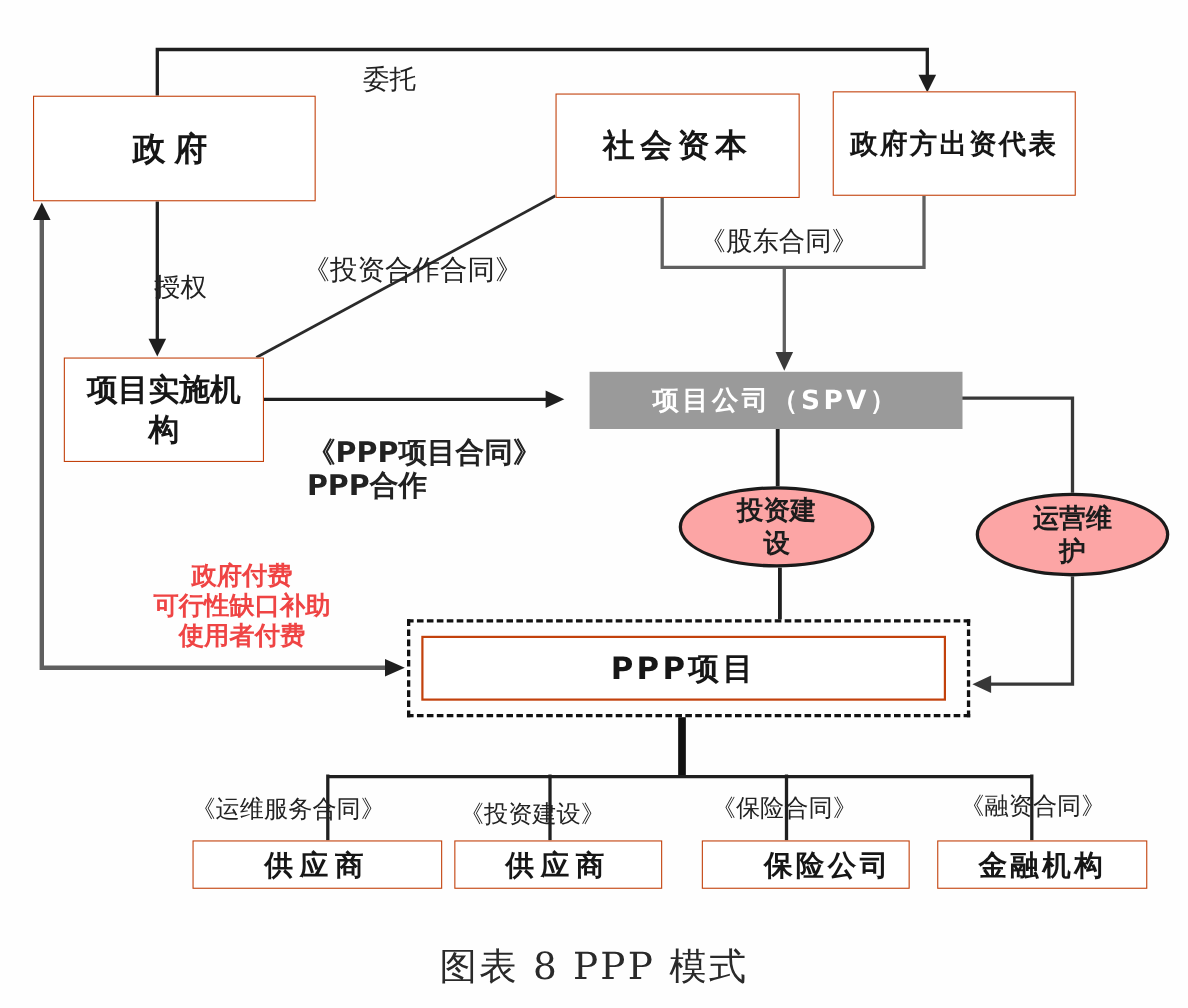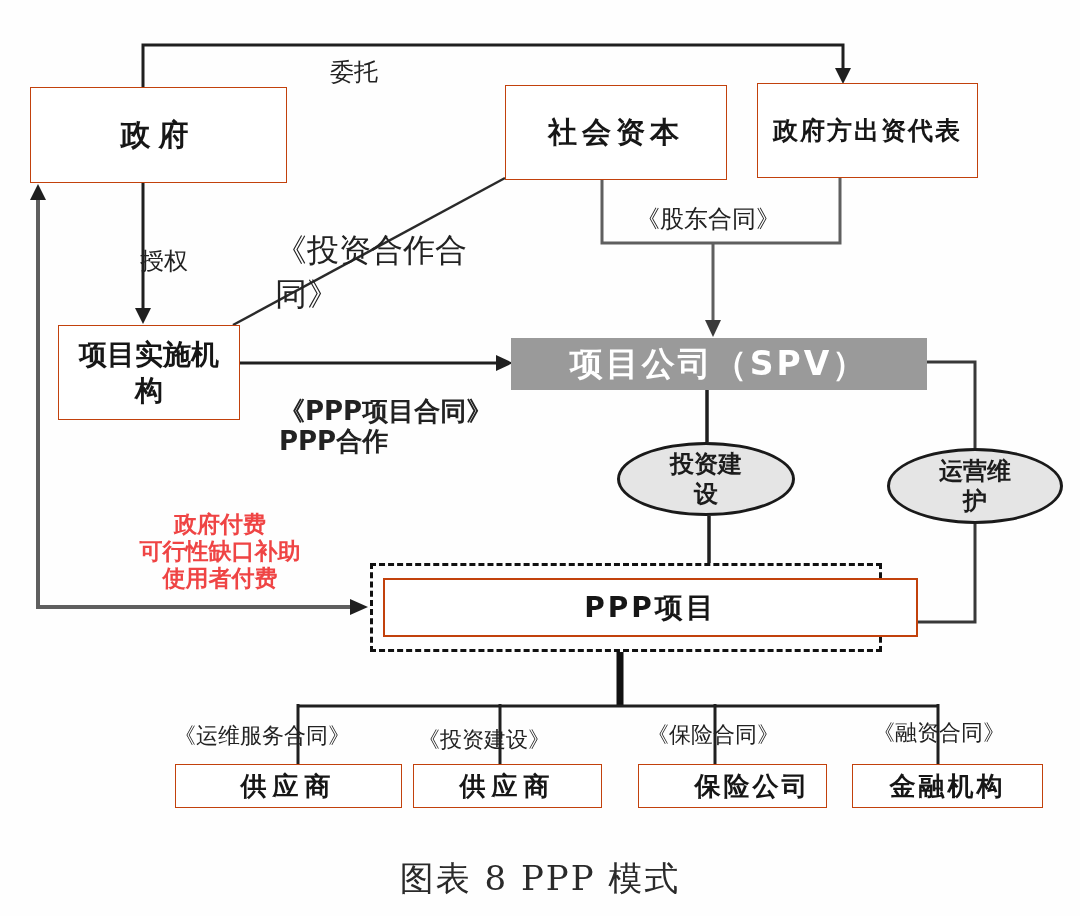--- a/index.html
+++ b/index.html
@@ -11,43 +11,43 @@
   .node {
     position: absolute; display: flex; align-items: center; justify-content: center;
     background: #fff; border: 1px solid #c2410c; text-align: center;
     font-weight: bold; color: #161616;
   }
   .node-government   { left: 30px;  top: 87px;  width: 257px; height: 96px; font-size: 30px; letter-spacing: 8px; }
   .node-social       { left: 505px; top: 85px;  width: 222px; height: 95px; font-size: 29px; letter-spacing: 5px; }
   .node-govrep       { left: 757px; top: 83px;  width: 221px; height: 95px; font-size: 25px; letter-spacing: 2px; }
   .node-agency       { left: 58px;  top: 325px; width: 182px; height: 95px; font-size: 28px; line-height: 36px; }
   .node-agency .wrap { width: 145px; word-break: break-all; }
-  .node-spv          { left: 511px; top: 338px; width: 416px; height: 52px; background: #9a9a9a; border: none;
-                       color: #ffffff; font-size: 33px; letter-spacing: 3px; }
+  .node-spv          { left: 536px; top: 338px; width: 339px; height: 52px; background: #9a9a9a; border: none;
+                       color: #ffffff; font-size: 24px; letter-spacing: 3px; }
   .dashed-frame      { position: absolute; left: 370px; top: 563px; width: 512px; height: 89px;
                        border: 3px dashed #111; background: transparent; }
-  .node-ppp          { left: 383px; top: 578px; width: 535px; height: 59px; font-size: 28px; letter-spacing: 3px; border-width: 2px; }
+  .node-ppp          { left: 383px; top: 578px; width: 477px; height: 59px; font-size: 28px; letter-spacing: 3px; border-width: 2px; }
   .node-supplier1    { left: 175px; top: 764px; width: 227px; height: 44px; font-size: 26px; letter-spacing: 6px; }
   .node-supplier2    { left: 413px; top: 764px; width: 189px; height: 44px; font-size: 26px; letter-spacing: 6px; }
   .node-insurance    { left: 638px; top: 764px; width: 189px; height: 44px; font-size: 26px; letter-spacing: 3px; padding-left: 40px; }
   .node-finance      { left: 852px; top: 764px; width: 191px; height: 44px; font-size: 26px; letter-spacing: 3px; }
 
   .ellipse {
     position: absolute; display: flex; align-items: center; justify-content: center;
-    background: #e5e5e5; border: 3px solid #1a1a1a; border-radius: 50%;
+    background: #fca5a5; border: 3px solid #1a1a1a; border-radius: 50%;
     font-weight: bold; font-size: 24px; text-align: center; line-height: 30px;
   }
   .ellipse .wrap { width: 84px; word-break: break-all; }
   .ellipse-invest  { left: 617px; top: 442px; width: 178px; height: 74px; }
   .ellipse-operate { left: 887px; top: 448px; width: 176px; height: 76px; }
 
   .edge-label { position: absolute; text-align: left; font-size: 24px; color: #222; }
   .lbl-entrust        { left: 330px; top: 56px;  width: 90px;  }
   .lbl-authorize      { left: 140px; top: 245px; width: 92px;  }
-  .lbl-investcoop     { left: 275px; top: 229px; width: 240px; font-size: 32px; }
+  .lbl-investcoop     { left: 275px; top: 229px; width: 240px; font-size: 25px; }
   .lbl-shareholder    { left: 636px; top: 203px; width: 200px; }
   .lbl-pppcontract    { left: 279px; top: 394px; width: 240px; font-size: 26px; font-weight: 600; }
   .lbl-pppcoop        { left: 279px; top: 424px; width: 240px; font-size: 26px; font-weight: 600; }
   .payment-block      { position: absolute; left: 100px; top: 511px; width: 240px; text-align: center;
                         color: #ef4444; font-weight: bold; font-size: 23px; line-height: 27px; }
   .lbl-om             { left: 174px; top: 721px; width: 200px; font-size: 22px; }
   .lbl-procure        { left: 418px; top: 725px; width: 160px; font-size: 22px; }
   .lbl-insurance      { left: 647px; top: 720px; width: 160px; font-size: 22px; }
   .lbl-finance        { left: 873px; top: 718px; width: 160px; font-size: 22px; }
 

